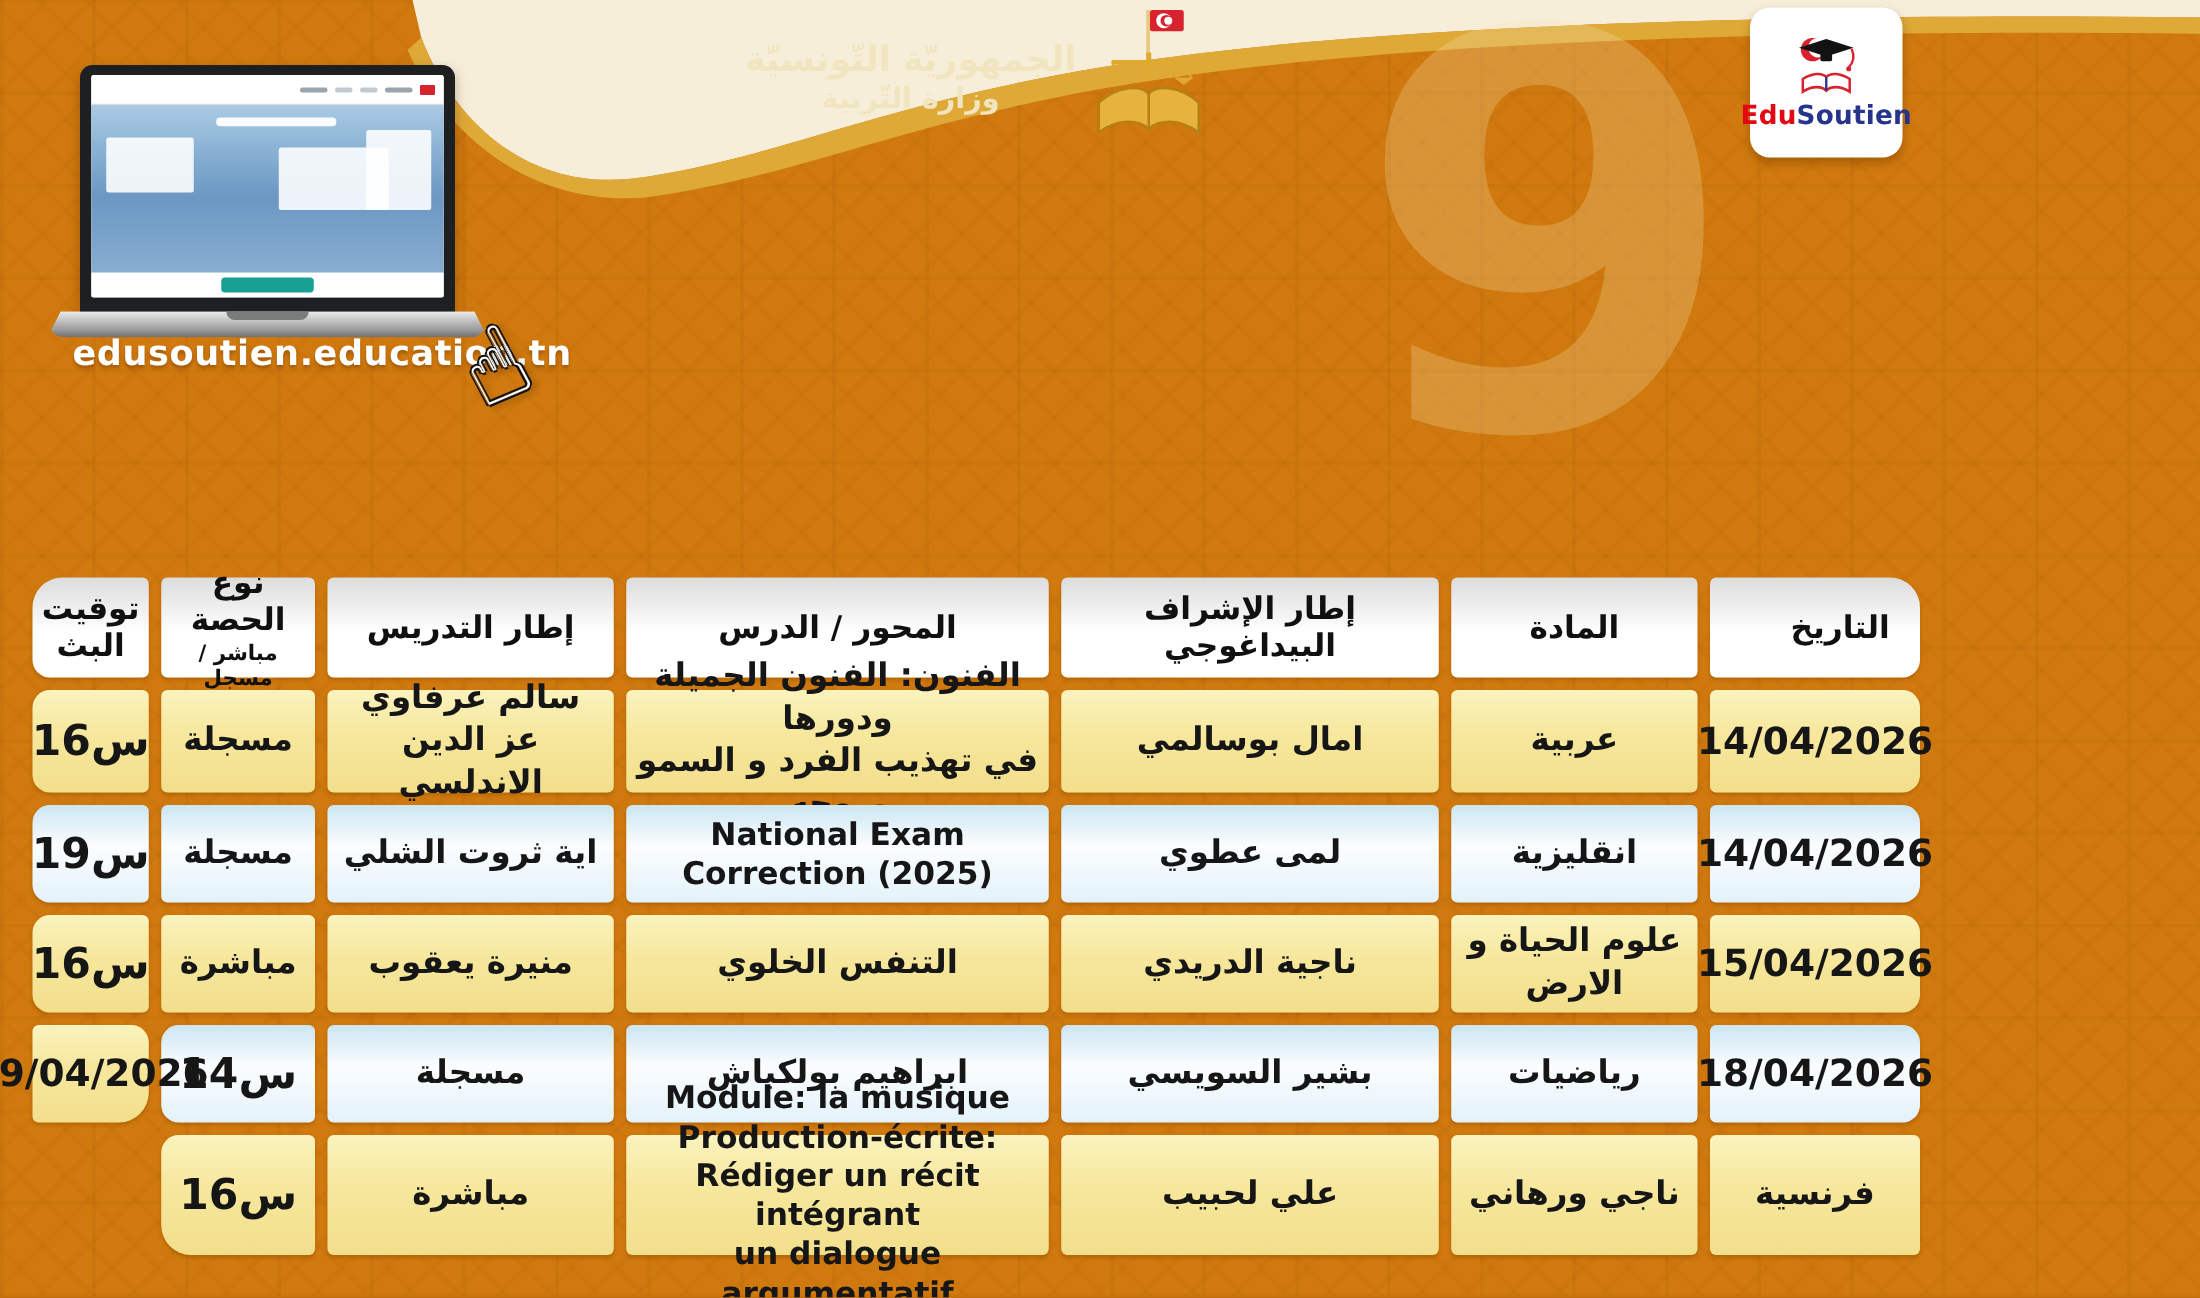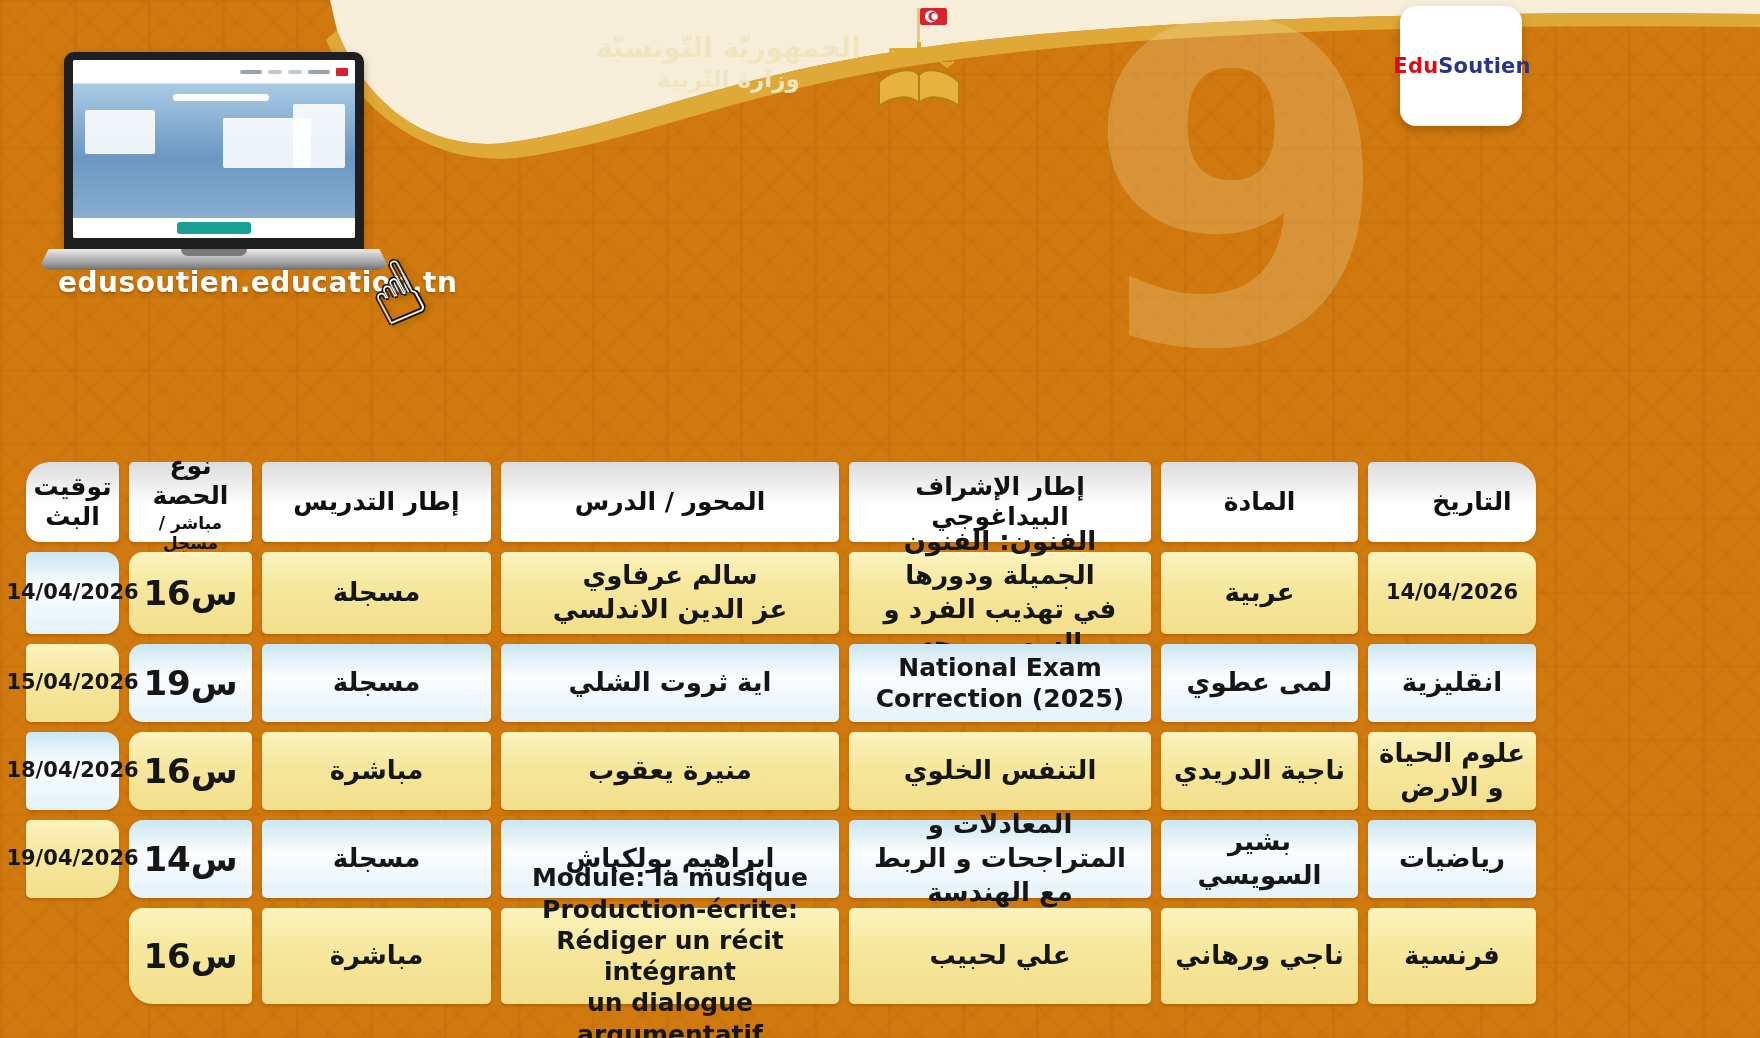--- a/index.html
+++ b/index.html
@@ -58,21 +58,21 @@
   }
   
   .ministry{position:absolute;left:596px;top:4px;z-index:3;display:flex;direction:rtl;align-items:center;gap:10px;}
   .ministry-text{text-align:center;color:#F1E5C0;line-height:1.25;}
   .ministry-line1{font-size:28px;font-weight:bold;}
   .ministry-line2{font-size:23px;font-weight:bold;}
   
   .edu-card{
     position:absolute;left:1400px;top:6px;z-index:3;width:122px;height:120px;
     background:#ffffff;border-radius:16px;box-shadow:0 4px 8px rgba(90,45,0,.35);
-    display:flex;align-items:center;justify-content:center;gap:2px;padding:22px 4px;
+    display:flex;flex-direction:column;align-items:center;justify-content:center;gap:2px;padding:22px 4px;
   }
   .edu-wordmark{font-size:21px;font-weight:bold;letter-spacing:.2px;}
   .edu-red{color:#E30613;}
   .edu-blue{color:#27348B;}
   
   .titles{position:absolute;left:436px;top:190px;width:780px;z-index:3;text-align:center;direction:rtl;}
   .title-main{
     margin:0;color:#ffffff;font-size:54px;font-weight:bold;line-height:1.15;
     text-shadow:0 3px 4px rgba(100,50,0,.35);
   }
@@ -91,21 +91,21 @@
     display:flex;flex-direction:column;align-items:center;justify-content:center;
     border-radius:5px;padding:4px 8px;text-align:center;
     box-shadow:0 2px 3px rgba(120,60,0,.30);
   }
   .h-cell{background:linear-gradient(180deg,#dcdcdc 0%,#ffffff 55%,#ffffff 100%);color:#101010;}
   .h-label{font-size:25px;font-weight:bold;line-height:1.2;}
   .h-sublabel{font-size:17px;font-weight:bold;margin-top:2px;}
   .yellow{background:linear-gradient(180deg,#FBF3BE 0%,#F6E79C 45%,#F2DF8C 100%);}
   .blue{background:linear-gradient(180deg,#CBE6F2 0%,#FBFDFF 42%,#E3F2FA 100%);}
   .cell-text{font-size:26px;font-weight:bold;color:#161616;line-height:1.3;white-space:pre-line;}
-  .col-date .cell-text{direction:ltr;font-size:21px;}
+  .col-date .cell-text{direction:ltr;font-size:30px;}
   .col-time .cell-text{font-size:34px;}
   .cell-text.latin{direction:ltr;font-size:20px;line-height:1.25;}
   .col-lesson .cell-text.latin{font-size:25px;}
   
   .col-first{border-top-right-radius:14px;border-bottom-right-radius:14px;}
   .col-last{border-top-left-radius:14px;border-bottom-left-radius:14px;}
   .row-first.col-first{border-top-right-radius:24px;padding-left:48px;}
   .row-first.col-last{border-top-left-radius:24px;}
   .row-last.col-first{border-bottom-right-radius:24px;}
   .row-last.col-last{border-bottom-left-radius:24px;}
@@ -214,20 +214,23 @@
       </div>
       <div class="cell h-cell col-time col-last row-first">
         <div class="h-label">توقيت البث</div>
       </div>
       <div class="cell d-cell yellow col-date col-first">
         <div class="cell-text">14/04/2026</div>
       </div>
       <div class="cell d-cell yellow col-subject">
         <div class="cell-text">عربية</div>
       </div>
+      <div class="cell d-cell yellow col-supervision">
+        <div class="cell-text">امال بوسالمي</div>
+      </div>
       <div class="cell d-cell yellow col-lesson">
         <div class="cell-text">الفنون: الفنون الجميلة ودورها
 في تهذيب الفرد و السمو بروحه</div>
       </div>
       <div class="cell d-cell yellow col-teacher">
         <div class="cell-text">سالم عرفاوي
 عز الدين الاندلسي</div>
       </div>
       <div class="cell d-cell yellow col-type">
         <div class="cell-text">مسجلة</div>
@@ -278,24 +281,20 @@
         <div class="cell-text">س16</div>
       </div>
       <div class="cell d-cell blue col-date col-first">
         <div class="cell-text">18/04/2026</div>
       </div>
       <div class="cell d-cell blue col-subject">
         <div class="cell-text">رياضيات</div>
       </div>
       <div class="cell d-cell blue col-supervision">
         <div class="cell-text">بشير السويسي</div>
-      </div>
-      <div class="cell d-cell blue col-lesson">
-        <div class="cell-text">المعادلات و المتراجحات و الربط
-مع الهندسة</div>
       </div>
       <div class="cell d-cell blue col-teacher">
         <div class="cell-text">ابراهيم بولكباش</div>
       </div>
       <div class="cell d-cell blue col-type">
         <div class="cell-text">مسجلة</div>
       </div>
       <div class="cell d-cell blue col-time col-last">
         <div class="cell-text">س14</div>
       </div>

